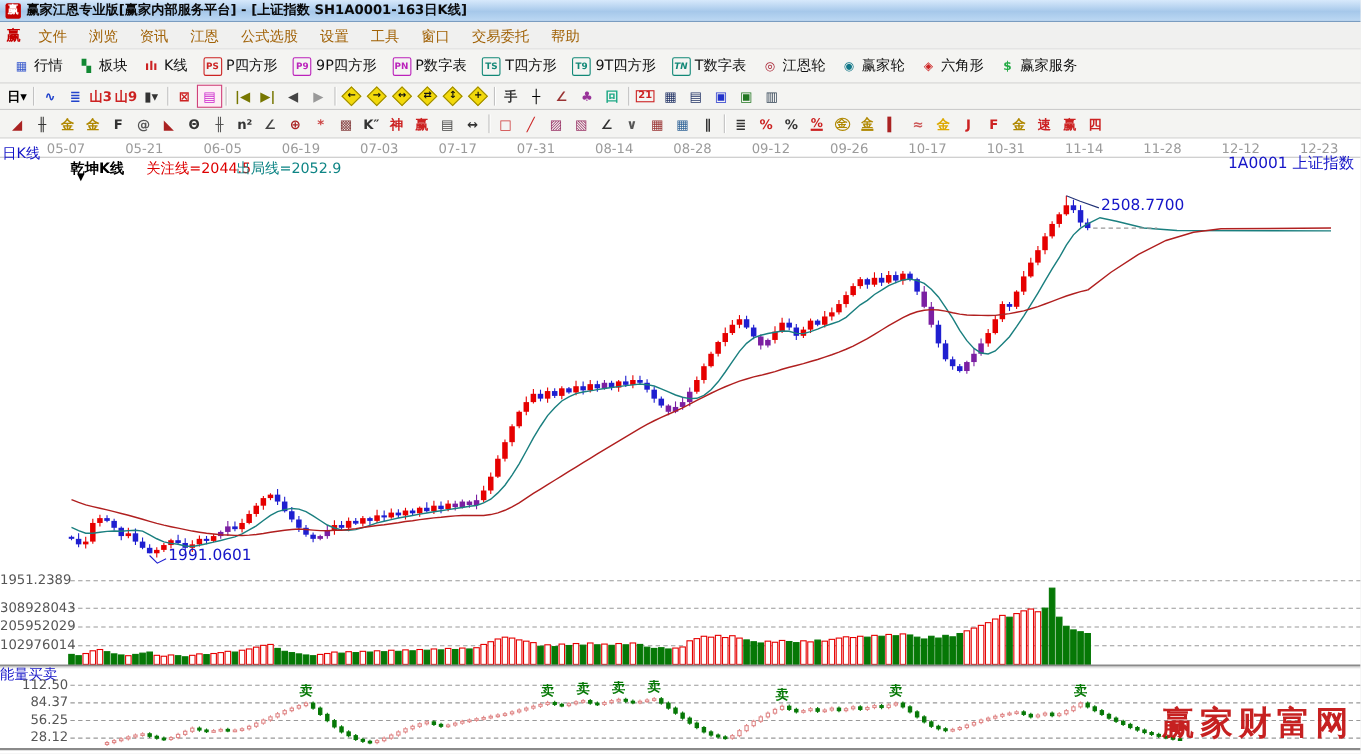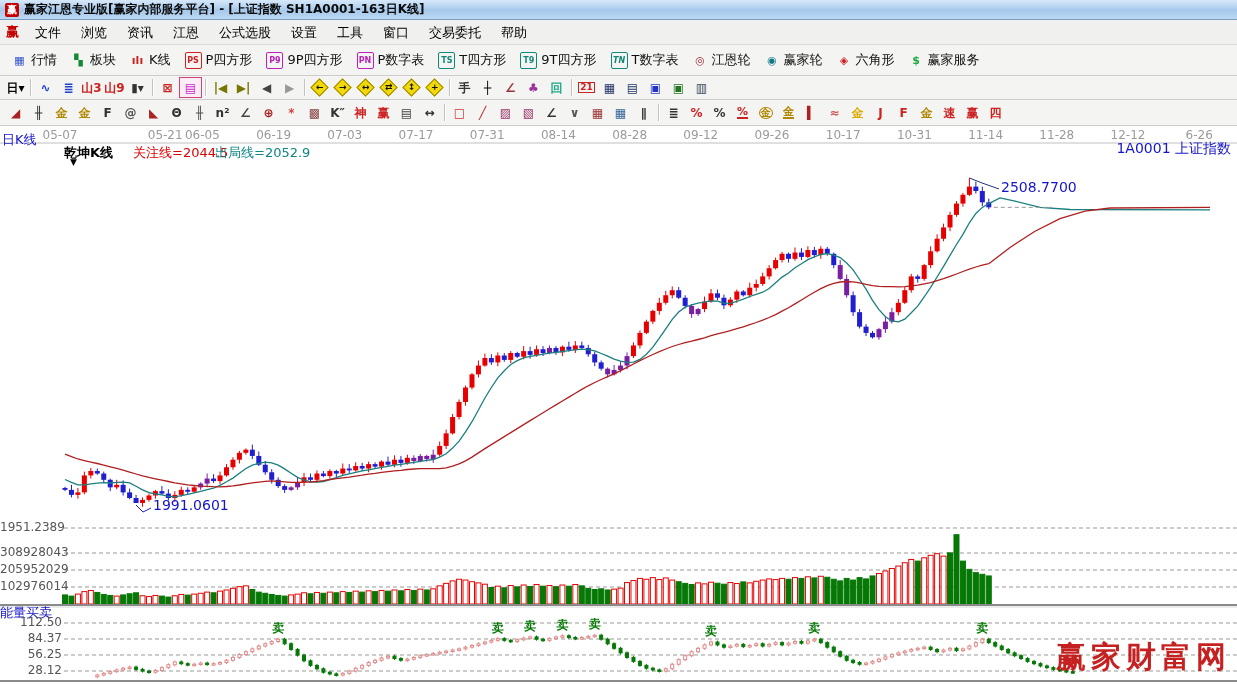--- a/index.html
+++ b/index.html
@@ -6,21 +6,21 @@
   body{width:1237px;height:685px;overflow:hidden;background:#e8e8e8;
        font-family:"DejaVu Sans","Liberation Sans",sans-serif;-webkit-font-smoothing:antialiased;}
   .titlebar{height:20px;background:linear-gradient(#d7e9fb,#a6c8ea 55%,#bcd8f3);
             border-bottom:1px solid #7a9cc0;display:flex;align-items:center;padding:0 5px;box-sizing:border-box;}
   .app-logo{width:14px;height:14px;background:#c40000;color:#fff;font-size:10px;line-height:14px;
             text-align:center;font-weight:bold;border-radius:2px;flex:0 0 auto;}
   .title-text{font-size:12px;font-weight:bold;color:#0a0a0a;margin-left:5px;}
   .menubar{height:25px;background:#f0f0ef;display:flex;align-items:center;
            border-bottom:1px solid #dcdcdc;padding-left:4px;box-sizing:border-box;}
   .menu-logo{color:#c40000;font-weight:bold;font-size:13px;margin:0 6px 0 2px;}
-  .menu-item{font-size:13px;color:#000000;padding:3px 10px;cursor:default;}
+  .menu-item{font-size:13px;color:#a16207;padding:3px 10px;cursor:default;}
   .toolbar{display:flex;align-items:center;background:#f4f4f2;border-bottom:1px solid #cccccc;box-sizing:border-box;}
   #toolbar1{height:31px;padding-left:5px;}
   .tb1{display:flex;align-items:center;gap:4px;padding:2px 6px;font-size:13px;color:#111;border:1px solid transparent;}
   .tb1 .ic{font-size:11px;min-width:15px;height:15px;line-height:15px;text-align:center;font-weight:bold;}
   .ic.boxed{border:1px solid currentColor;border-radius:2px;font-size:8px;}
   #toolbar2{height:24px;padding-left:4px;}
   #toolbar3{height:26px;padding-left:4px;}
   .tbi{min-width:21px;height:19px;display:flex;align-items:center;justify-content:center;
        font-size:12px;font-weight:bold;border:1px solid transparent;line-height:1;}
   .tbi.active{border:1px solid #d0427a;background:#fdeef5;}
@@ -1109,36 +1109,36 @@
       <polyline points="988.78,137.8 1010,121.5 1035,105.2 1060,92.6 1085,85.1 1110,82.0 1210,81.3" fill="none" stroke="#b01f1f" stroke-width="1.3"></polyline>
       <line x1="993.78" y1="81.34418142000004" x2="1052" y2="81.34418142000004" stroke="#999" stroke-dasharray="4 3" stroke-width="1"></line>
       <polyline points="136,379.0002506400001 143,386.0002506400001 151,382.0002506400001" fill="none" stroke="#1f1fd0" stroke-width="1"></polyline>
       <polyline points="969.4,51.981975420000026 982,56.981975420000026 999,62.981975420000026" fill="none" stroke="#223377" stroke-width="1"></polyline>
       <line x1="0" y1="479" x2="1237" y2="479" stroke="#8a8a8a" stroke-width="2"></line>
       <line x1="0" y1="481" x2="1237" y2="481" stroke="#d8d8d8" stroke-width="1"></line>
       <line x1="0" y1="555" x2="1237" y2="555" stroke="#8a8a8a" stroke-width="2"></line>
     </svg>
   <div id="datelayer">
       <span class="datelbl" style="left: 60px;">05-07</span>
-      <span class="datelbl" style="left: 131.2px; margin-left: 34px;">05-21</span>
+      <span class="datelbl" style="left: 131.2px;">05-21</span>
       <span class="datelbl" style="left: 202.4px;">06-05</span>
       <span class="datelbl" style="left: 273.6px;">06-19</span>
       <span class="datelbl" style="left: 344.8px;">07-03</span>
       <span class="datelbl" style="left: 416px;">07-17</span>
       <span class="datelbl" style="left: 487.2px;">07-31</span>
       <span class="datelbl" style="left: 558.4px;">08-14</span>
       <span class="datelbl" style="left: 629.6px;">08-28</span>
       <span class="datelbl" style="left: 700.8px;">09-12</span>
       <span class="datelbl" style="left: 772px;">09-26</span>
       <span class="datelbl" style="left: 843.2px;">10-17</span>
       <span class="datelbl" style="left: 914.4px;">10-31</span>
       <span class="datelbl" style="left: 985.6px;">11-14</span>
       <span class="datelbl" style="left: 1056.8px;">11-28</span>
       <span class="datelbl" style="left: 1128px;">12-12</span>
-      <span class="datelbl" style="left: 1199.2px;">6-26</span>
+      <span class="datelbl" style="left: 1199.2px;">12-23</span>
     </div>
 
   <div class="ov blue" style="left:2px;top:5px;">日K线</div>
   <div class="ov" style="left:64px;top:18px;font-weight:bold;color:#000;">乾坤K线</div>
   <div class="ov" style="left:70px;top:31px;font-size:9px;color:#000;">▼</div>
   <div class="ov" style="left:133px;top:18px;color:#dd0000;">关注线=2044.5</div>
   <div class="ov" style="left:215px;top:18px;color:#0e8585;">出局线=2052.9</div>
   <div class="ov blue" style="right:6px;top:14px;font-size:14px;">1A0001  上证指数</div>
   <div class="ov blue" style="left:1001px;top:53px;font-size:14px;">2508.7700</div>
   <div class="ov blue" style="left:153px;top:371px;font-size:14px;">1991.0601</div>

